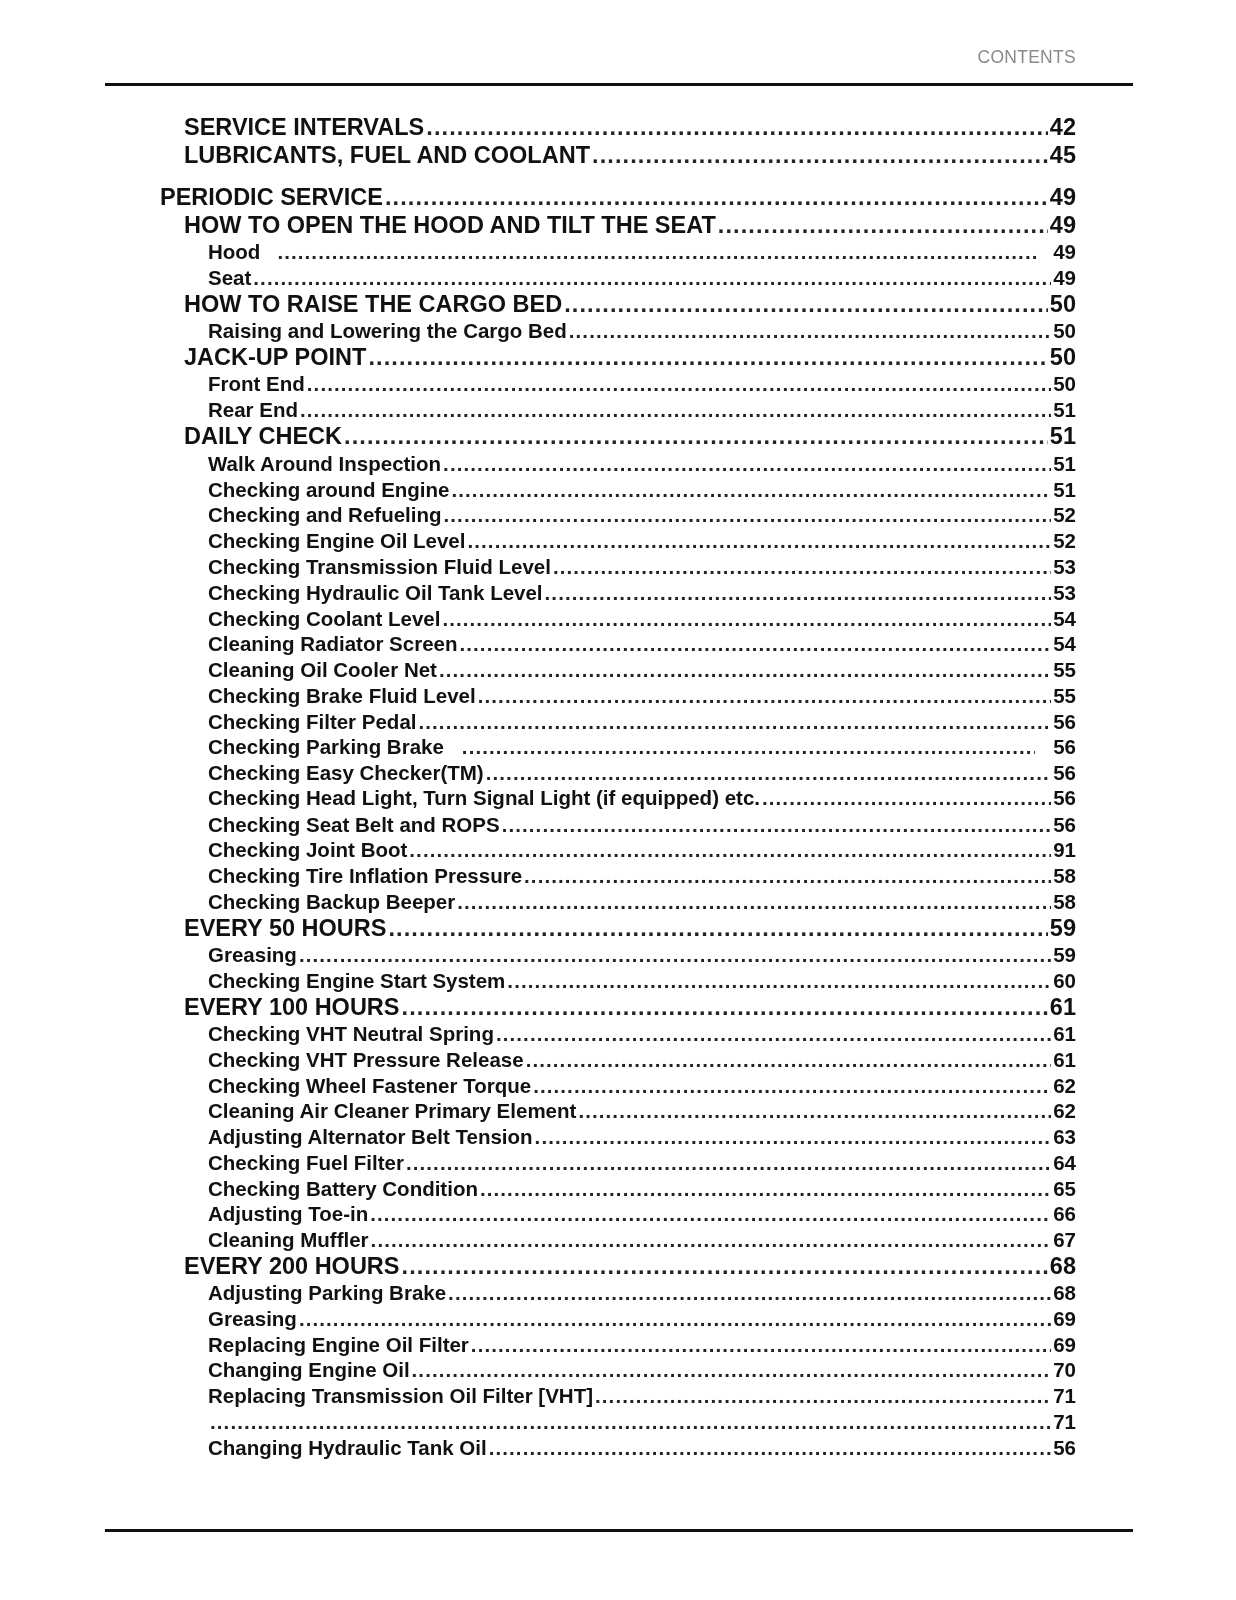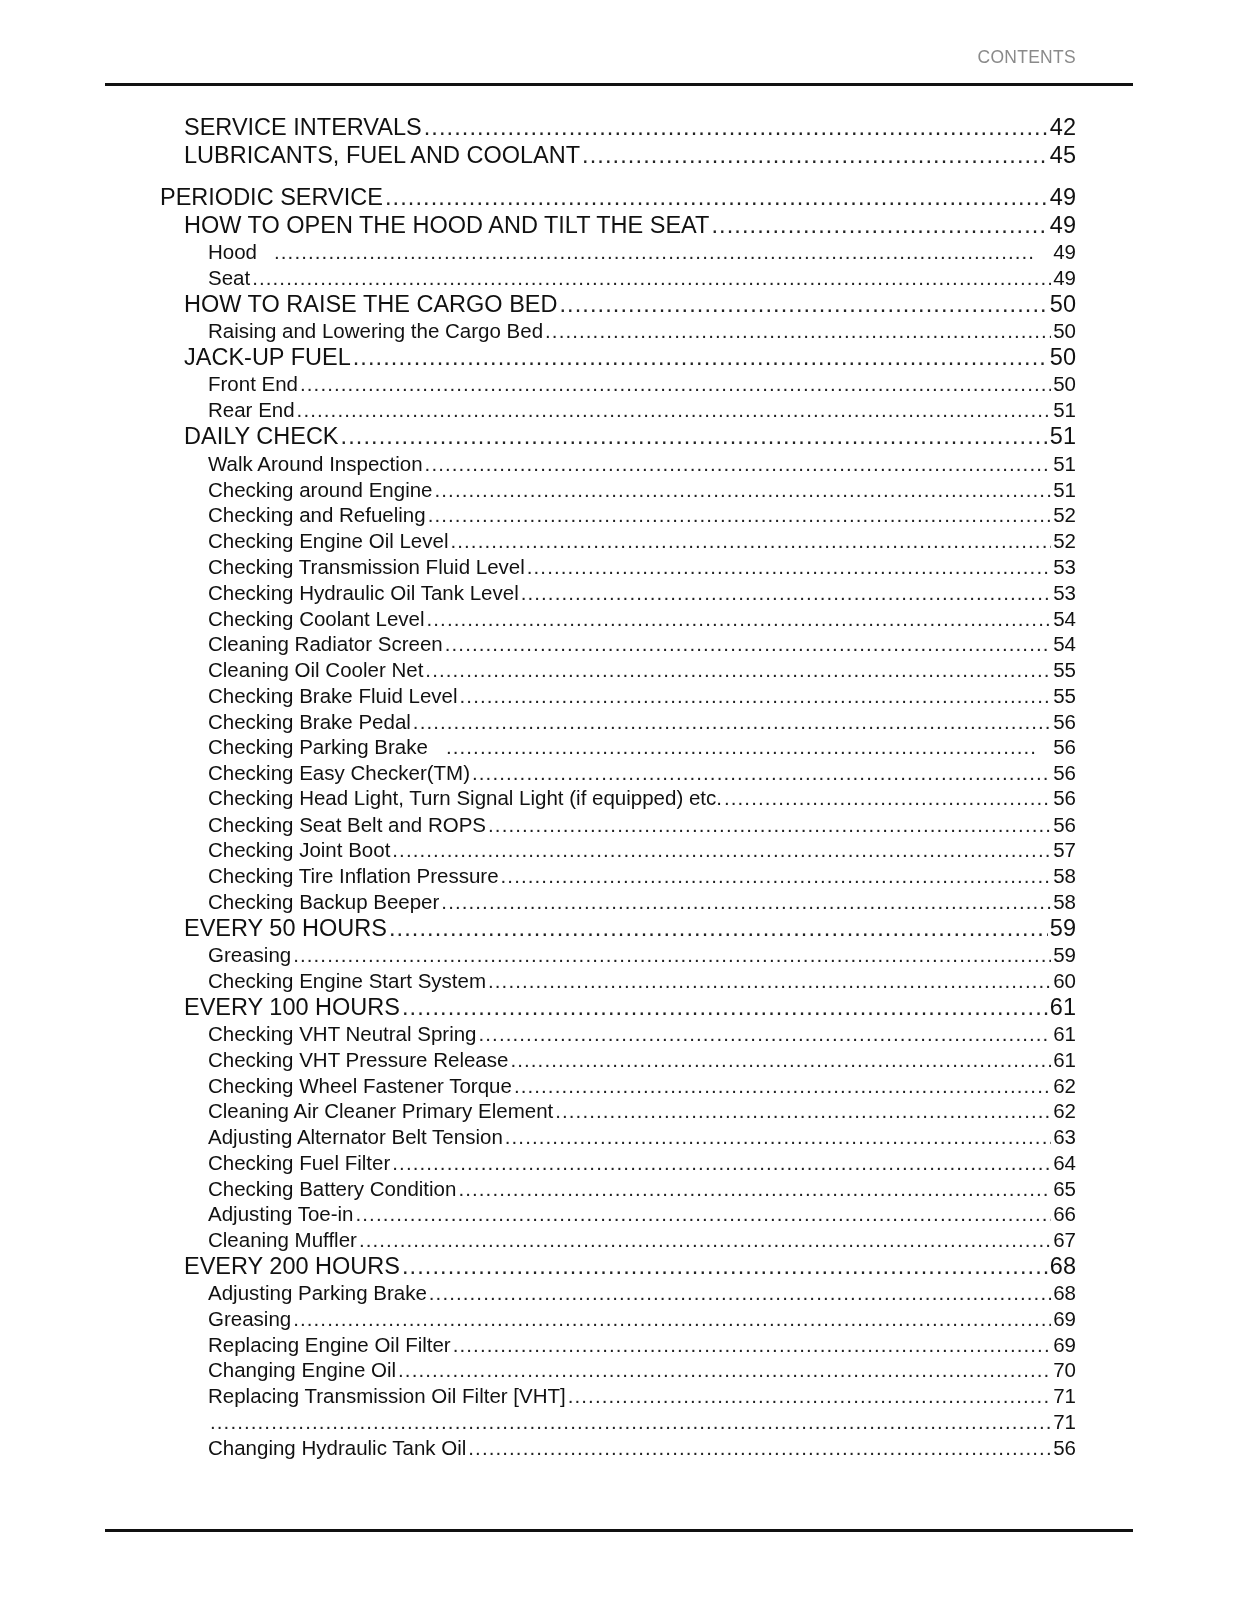--- a/index.html
+++ b/index.html
@@ -4,21 +4,21 @@
   <style>
     html, body { margin: 0; padding: 0; background: #ffffff; }
     body { width: 1236px; height: 1600px; position: relative; overflow: hidden;
            font-family: "Liberation Sans", "DejaVu Sans", sans-serif; color: #111111; }
     .running-header { position: absolute; top: 46px; right: 160px; font-size: 19px; color: #8a8a8a;
                       letter-spacing: 0.3px; transform: scaleX(0.92); transform-origin: right center; }
     .rule { position: absolute; left: 105px; width: 1028px; height: 3px; background: #111111; }
     .rule.top { top: 83px; }
     .rule.bottom { top: 1529px; }
     .toc { position: absolute; left: 0; top: 114px; width: 1236px; }
-    .entry { position: absolute; display: flex; align-items: flex-start; white-space: nowrap; overflow: hidden; }
+    .entry { position: absolute; display: flex; align-items: flex-start; white-space: nowrap; overflow: hidden; font-weight: bold; }
     .entry .title { flex: 0 0 auto; }
     .entry .leader { flex: 1 1 auto; overflow: hidden; margin: 0 2px; letter-spacing: 1.1px; color: #222; }
     .entry .leader::before { content: "................................................................................................................................................................................................................................................................................................"; }
     .entry .page { flex: 0 0 auto; text-align: right; }
     .lvl0 { left: 160px; right: 160px; font-size: 23.5px; }
     .lvl1 { left: 184px; right: 160px; font-size: 23.5px; }
     .lvl2 { left: 208px; right: 160px; font-size: 20.5px; }
   </style>
 </head>
 <body>
@@ -61,21 +61,21 @@
       <span class="title">HOW TO RAISE THE CARGO BED</span>
       <span class="leader"></span>
       <span class="page">50</span>
     </div>
     <div class="entry lvl2" style="top: 205px;">
       <span class="title">Raising and Lowering the Cargo Bed</span>
       <span class="leader"></span>
       <span class="page">50</span>
     </div>
     <div class="entry lvl1" style="top: 230px;">
-      <span class="title">JACK-UP FUEL</span>
+      <span class="title">JACK-UP POINT</span>
       <span class="leader"></span>
       <span class="page">50</span>
     </div>
     <div class="entry lvl2" style="top: 258px;">
       <span class="title">Front End</span>
       <span class="leader"></span>
       <span class="page">50</span>
     </div>
     <div class="entry lvl2" style="top: 284px;">
       <span class="title">Rear End</span>
@@ -131,21 +131,21 @@
       <span class="title">Cleaning Oil Cooler Net</span>
       <span class="leader"></span>
       <span class="page">55</span>
     </div>
     <div class="entry lvl2" style="top: 570px;">
       <span class="title">Checking Brake Fluid Level</span>
       <span class="leader"></span>
       <span class="page">55</span>
     </div>
     <div class="entry lvl2" style="top: 596px;">
-      <span class="title">Checking Brake Pedal</span>
+      <span class="title">Checking Filter Pedal</span>
       <span class="leader"></span>
       <span class="page">56</span>
     </div>
     <div class="entry lvl2" style="top: 621px; gap: 16px;">
       <span class="title">Checking Parking Brake</span>
       <span class="leader"></span>
       <span class="page">56</span>
     </div>
     <div class="entry lvl2" style="top: 647px;">
       <span class="title">Checking Easy Checker(TM)</span>
@@ -158,21 +158,21 @@
       <span class="page">56</span>
     </div>
     <div class="entry lvl2" style="top: 699px;">
       <span class="title">Checking Seat Belt and ROPS</span>
       <span class="leader"></span>
       <span class="page">56</span>
     </div>
     <div class="entry lvl2" style="top: 724px;">
       <span class="title">Checking Joint Boot</span>
       <span class="leader"></span>
-      <span class="page">57</span>
+      <span class="page">91</span>
     </div>
     <div class="entry lvl2" style="top: 750px;">
       <span class="title">Checking Tire Inflation Pressure</span>
       <span class="leader"></span>
       <span class="page">58</span>
     </div>
     <div class="entry lvl2" style="top: 776px;">
       <span class="title">Checking Backup Beeper</span>
       <span class="leader"></span>
       <span class="page">58</span>

